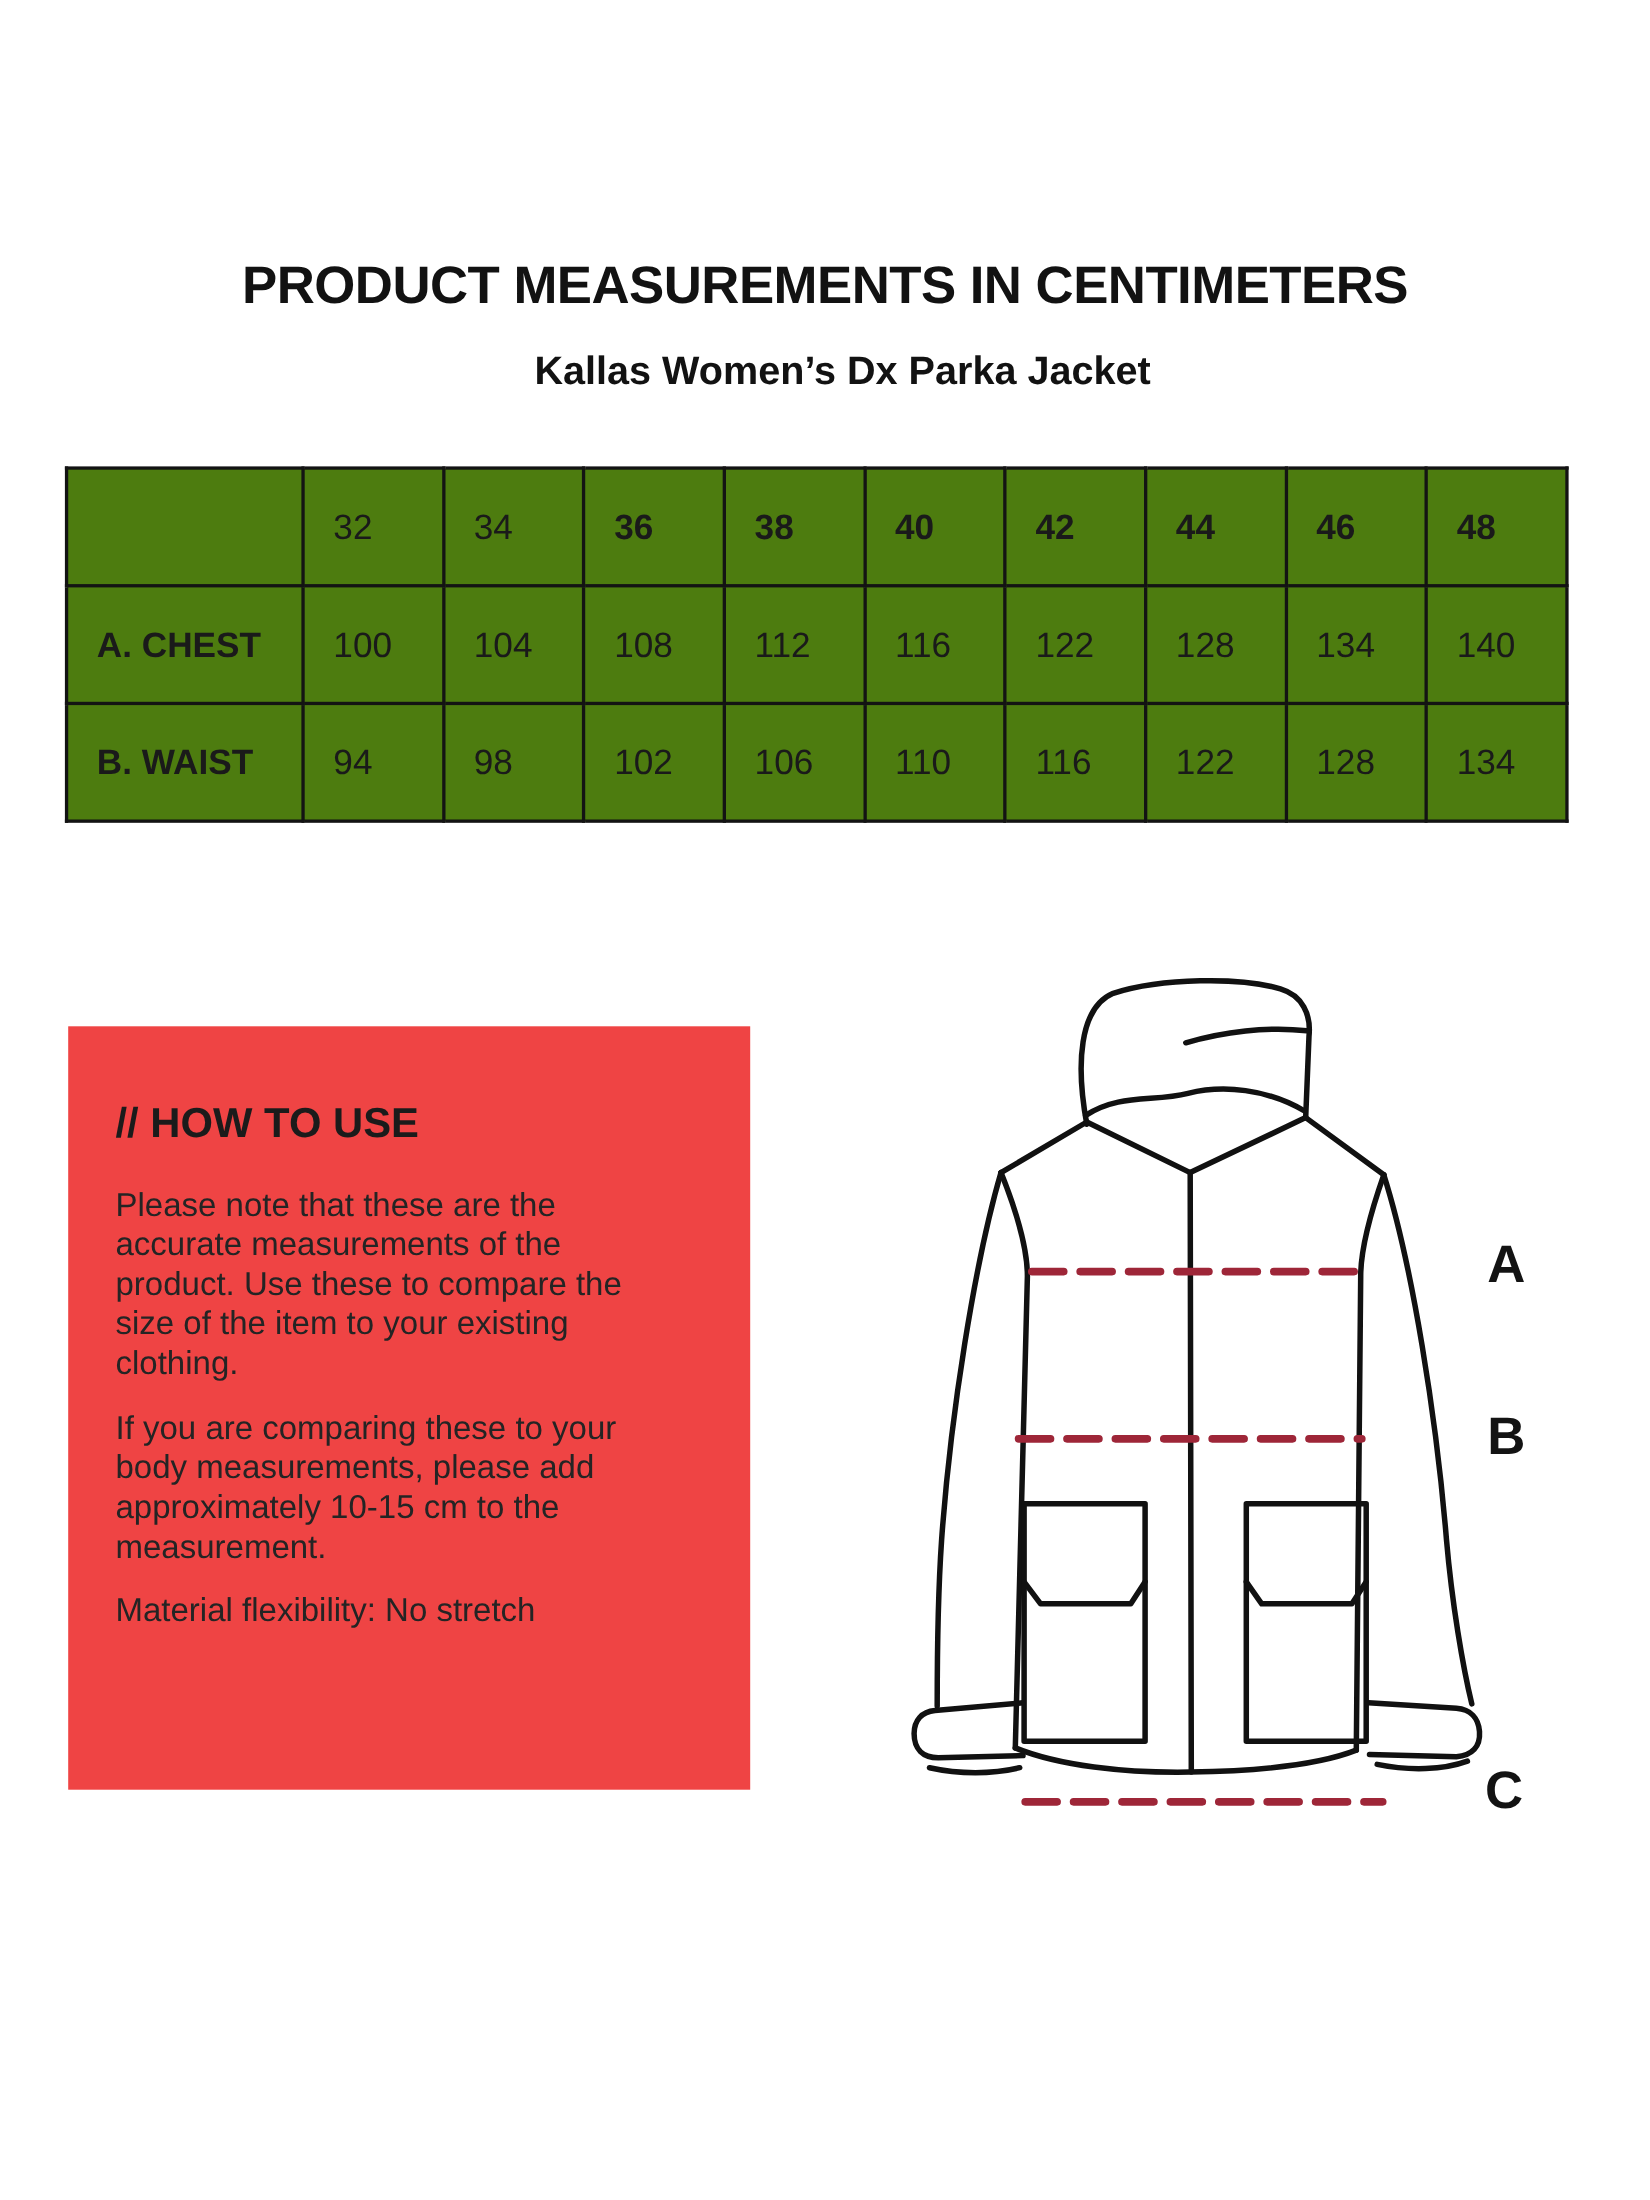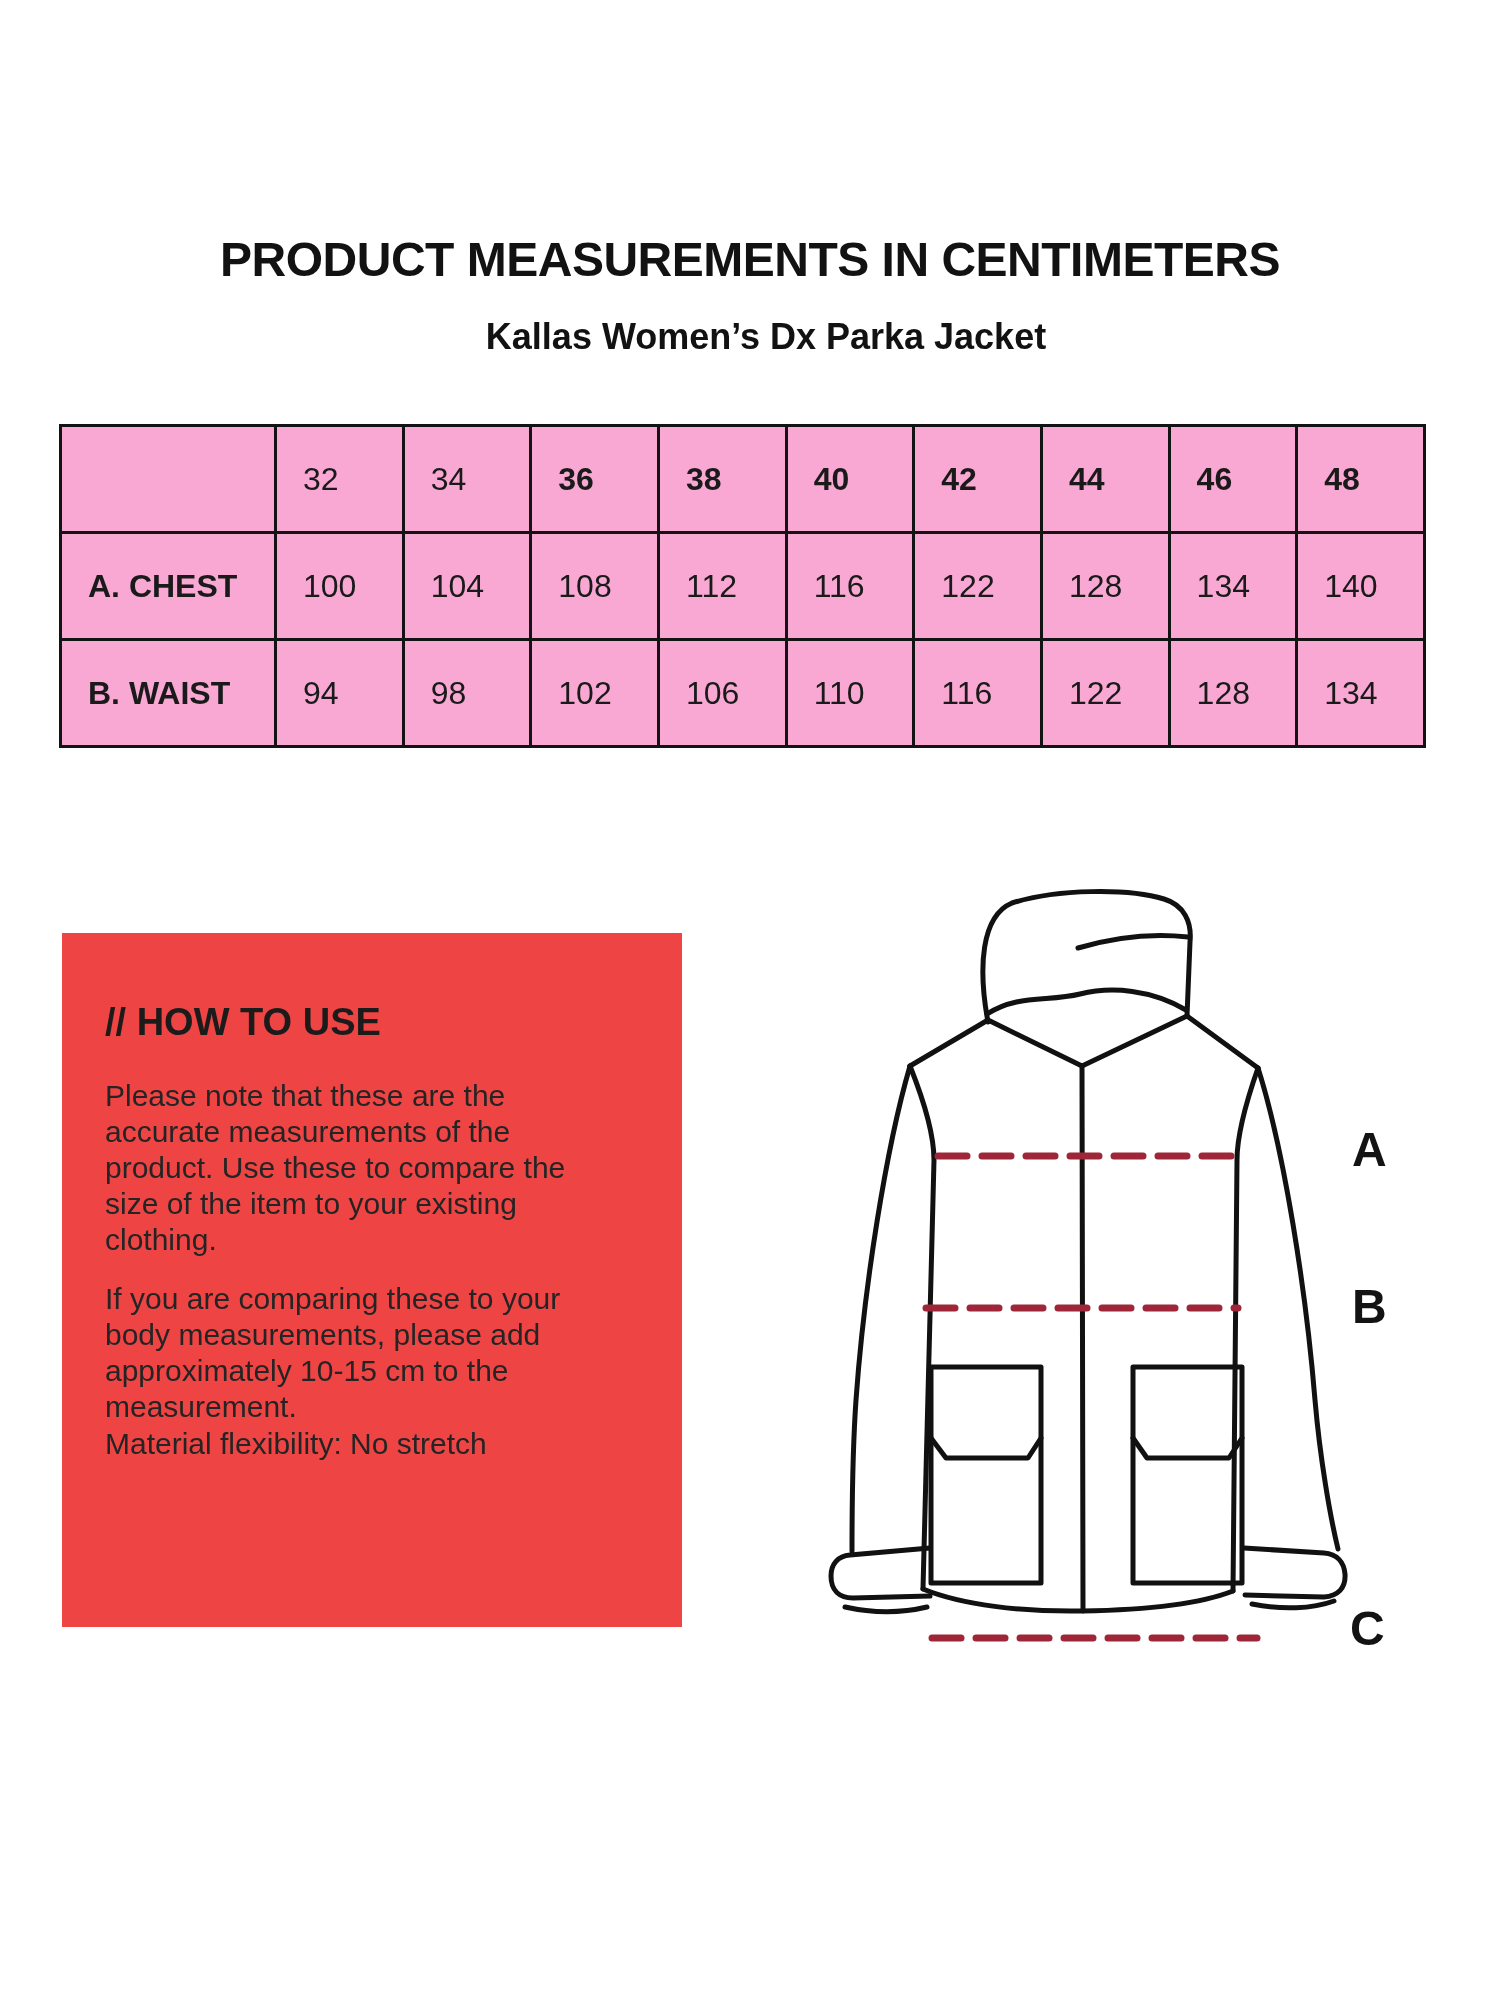--- a/index.html
+++ b/index.html
@@ -16,38 +16,38 @@
     position:absolute;top:316px;left:0;width:100%;text-align:center;
     font-size:36px;font-weight:bold;color:#121212;padding-left:16px;
   }
   
   table.size-table{
     position:absolute;left:59px;top:424px;width:1367px;
     border-collapse:collapse;table-layout:fixed;
   }
   table.size-table td{
     border:3px solid #131313;height:104px;padding:0 0 0 26px;
-    font-size:32px;vertical-align:middle;color:#1a1a1a;background:#f9a8d4;
+    font-size:32px;vertical-align:middle;color:#1a1a1a;background:#4d7c0f;
   }
   table.size-table td.lbl{font-weight:bold;}
   table.size-table col.c-label{width:215px;}
   table.size-table td.em{font-weight:bold;}
   
   .info-box{
     position:absolute;left:62px;top:933px;width:620px;height:694px;
     box-sizing:border-box;padding:68px 40px 0 43px;
   }
   .info-heading{font-size:38px;font-weight:bold;color:#1b1b1b;margin:0 0 34px 0;}
   .info-para{
     font-size:30px;line-height:36px;color:#242424;margin:0;
     white-space:pre-line;
   }
   .info-para + .info-para{margin-top:23px;}
   .info-fit{font-size:30px;line-height:36px;color:#242424;margin:70px 0 0 0;}
-  .info-material{font-size:30px;line-height:36px;color:#242424;margin:1px 0 0 0;}
+  .info-material{font-size:30px;line-height:36px;color:#242424;margin:22px 0 0 0;}
   
   .jacket-svg{position:absolute;left:815px;top:875px;width:570px;height:790px;}
   .measure-label{
     position:absolute;font-size:48px;font-weight:bold;color:#131313;line-height:48px;
   }
   .label-a{left:1352px;top:1126px;}
   .label-b{left:1352px;top:1283px;}
   .label-c{left:1350px;top:1605px;}
 </style>
 </head>

